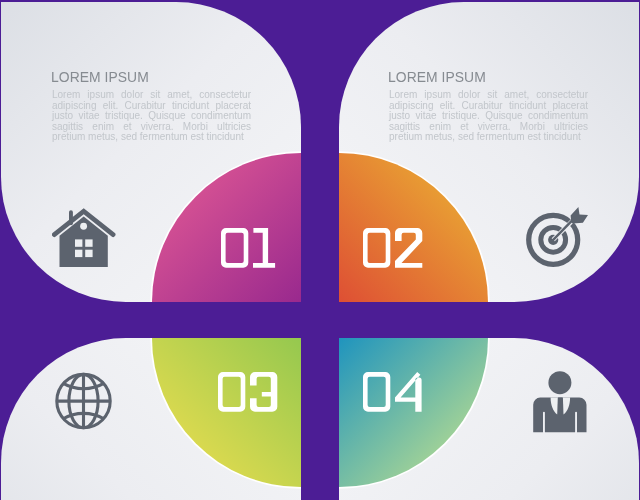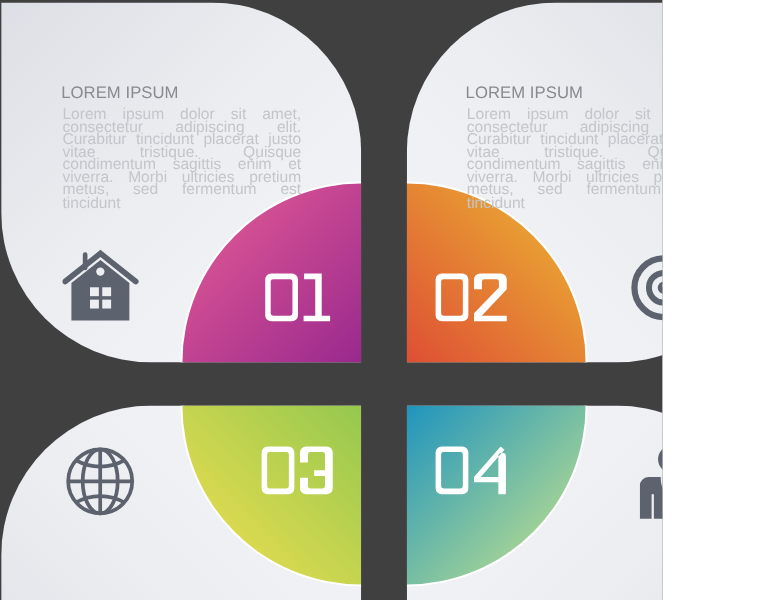--- a/index.html
+++ b/index.html
@@ -1,24 +1,24 @@
 <!DOCTYPE html>
 <html><head>
 <meta charset="utf-8">
 <title>Lorem Ipsum Infographic</title>
 <style>
   html,body{margin:0;padding:0;background:#ffffff;}
   body{width:640px;height:500px;overflow:hidden;
        font-family:"Liberation Sans",sans-serif;}
-  #stage{position:relative;width:552px;height:500px;background:#404040;overflow:hidden;text-decoration:underline;}
+  #stage{position:relative;width:640px;height:500px;background:#4c1d95;overflow:hidden;text-decoration:underline;}
   .tile{position:absolute;width:300px;height:300px;}
   .tilesvg{position:absolute;left:0;top:0;}
   .heading{position:absolute;font-size:13.9px;letter-spacing:0.05px;color:#868b91;
            font-weight:400;white-space:nowrap;}
-  .body{position:absolute;font-size:13px;line-height:10.5px;color:#c2c6cb;
+  .body{position:absolute;font-size:10px;line-height:10.5px;color:#c2c6cb;
         text-align:justify;}
   .numsvg{position:absolute;}
   .iconsvg{position:absolute;}
 </style>
 </head>
 <body>
 
 <div id="stage">
 
   <svg width="0" height="0" style="position:absolute;left:-10px;top:-10px">

